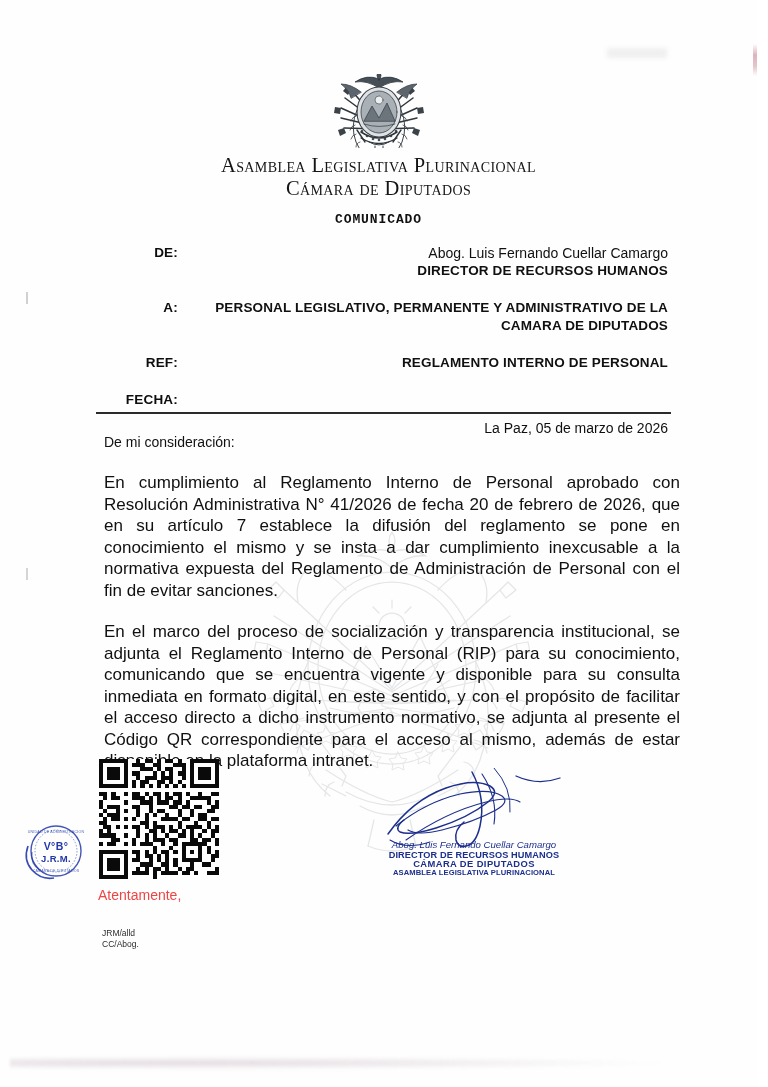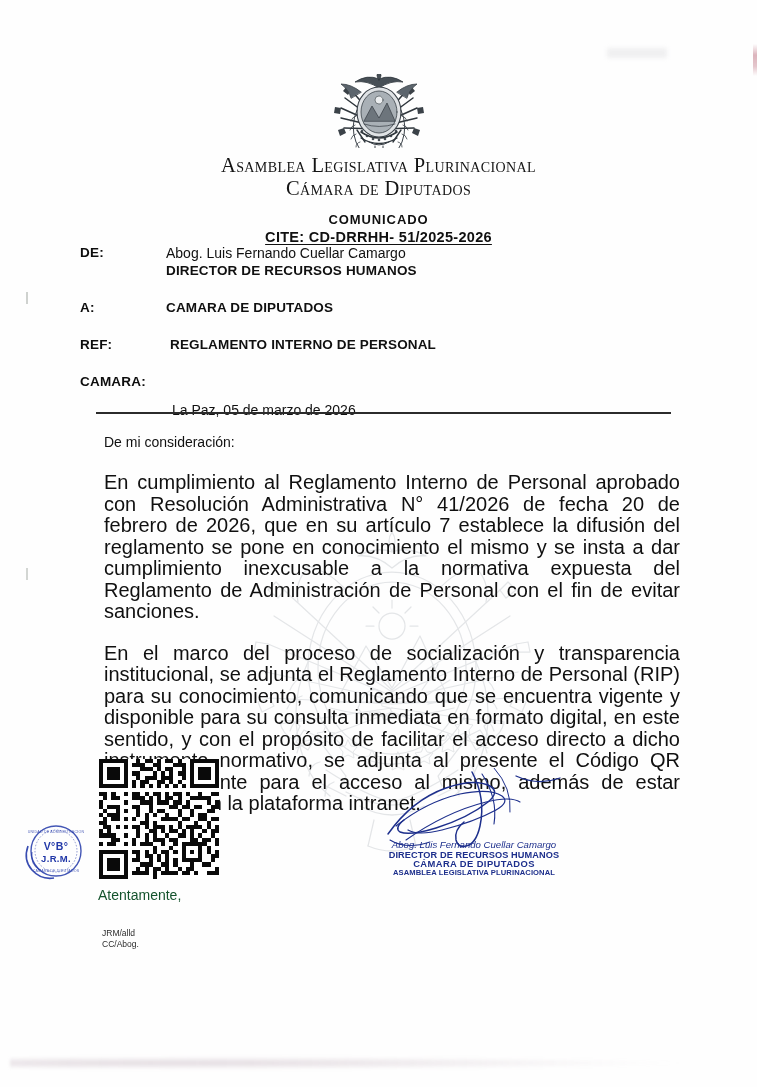--- a/index.html
+++ b/index.html
@@ -101,44 +101,45 @@
     line-height: 23px;
     font-variant: small-caps;
   }
   #institution-line-2 {
     font-size: 20.5px;
     line-height: 23px;
     font-variant: small-caps;
   }
   #doc-type {
     margin-top: 12px;
-    font-family: Liberation Sans, sans-serif;
+    font-family: Liberation Mono, monospace;
     font-weight: bold;
     font-size: 13px;
     letter-spacing: 0.9px;
     color: #101010;
   }
   #doc-cite {
     margin-top: 2px;
     font-family: "Liberation Sans", sans-serif;
     font-weight: bold;
     font-size: 14.5px;
     letter-spacing: 0.3px;
     color: #101010;
     text-decoration: underline;
     text-underline-offset: 2px;
   }
 
   
   #meta-block {
     position: absolute;
-    left: 80px;
+    left: 92px;
     top: 244px;
     width: 576px;
     z-index: 2;
+    text-align: right;
   }
   .meta-row {
     display: flex;
     align-items: flex-start;
     margin-bottom: 19px;
   }
   .meta-label {
     width: 86px;
     flex: 0 0 86px;
     font-weight: bold;
@@ -184,21 +185,21 @@
     top: 434px;
     width: 576px;
     z-index: 2;
   }
   #salutation {
     font-size: 14px;
     color: #101010;
     margin-bottom: 22px;
   }
   .body-paragraph {
-    font-size: 20px;
+    font-size: 17px;
     line-height: 21.5px;
     color: #101010;
     text-align: justify;
     margin-bottom: 20px;
   }
 
   
   #qr-code {
     position: absolute;
     left: 99px;
@@ -222,21 +223,21 @@
     width: 200px;
     height: 110px;
     z-index: 3;
   }
 
   #closing {
     position: absolute;
     left: 98px;
     top: 887px;
     font-size: 14px;
-    color: #14532d;
+    color: #ef4444;
     z-index: 2;
   }
   #reference-codes {
     position: absolute;
     left: 102px;
     top: 928px;
     font-size: 8.5px;
     line-height: 10.5px;
     color: #2a2a2a;
     z-index: 2;
@@ -402,49 +403,49 @@
         <path d="M70 56 l-8 12" stroke="#2f363c" stroke-width="1.4"></path>
 
         <path d="M38 68 q10 6 20 0" stroke="#3a4148" stroke-width="1"></path>
         <path d="M44 72 l0 2 M52 72 l0 2" stroke="#3a4148" stroke-width="1"></path>
       </g>
     </svg>
 
     <div class="inst-line" id="institution-line-1">Asamblea Legislativa Plurinacional</div>
     <div class="inst-line" id="institution-line-2">Cámara de Diputados</div>
     <div id="doc-type">COMUNICADO</div>
-    <div id="doc-cite">CITE: CD-DRRHH- 51/2025-2026</div>
   </div>
 
   <div id="meta-block">
 
     <div class="meta-row" id="meta-row-de">
       <div class="meta-label">DE:</div>
       <div class="meta-value">
         <span class="vline vreg">Abog. Luis Fernando Cuellar Camargo</span>
         <span class="vline vbold">DIRECTOR DE RECURSOS HUMANOS</span>
       </div>
     </div>
 
     <div class="meta-row" id="meta-row-a">
       <div class="meta-label">A:</div>
       <div class="meta-value">
+        <span class="vline vbold">PERSONAL LEGISLATIVO, PERMANENTE Y ADMINISTRATIVO DE LA</span>
         <span class="vline vbold">CAMARA DE DIPUTADOS</span>
       </div>
     </div>
 
     <div class="meta-row" id="meta-row-ref">
       <div class="meta-label">REF:</div>
       <div class="meta-value">
         <span class="vline vbold">REGLAMENTO INTERNO DE PERSONAL</span>
       </div>
     </div>
 
     <div class="meta-row" id="meta-row-fecha">
-      <div class="meta-label">CAMARA:</div>
+      <div class="meta-label">FECHA:</div>
       <div class="meta-value">
         <span class="vline vreg">La Paz, 05 de marzo de 2026</span>
       </div>
     </div>
 
   </div>
 
   <div id="divider"></div>
 
   <div id="body-content">

